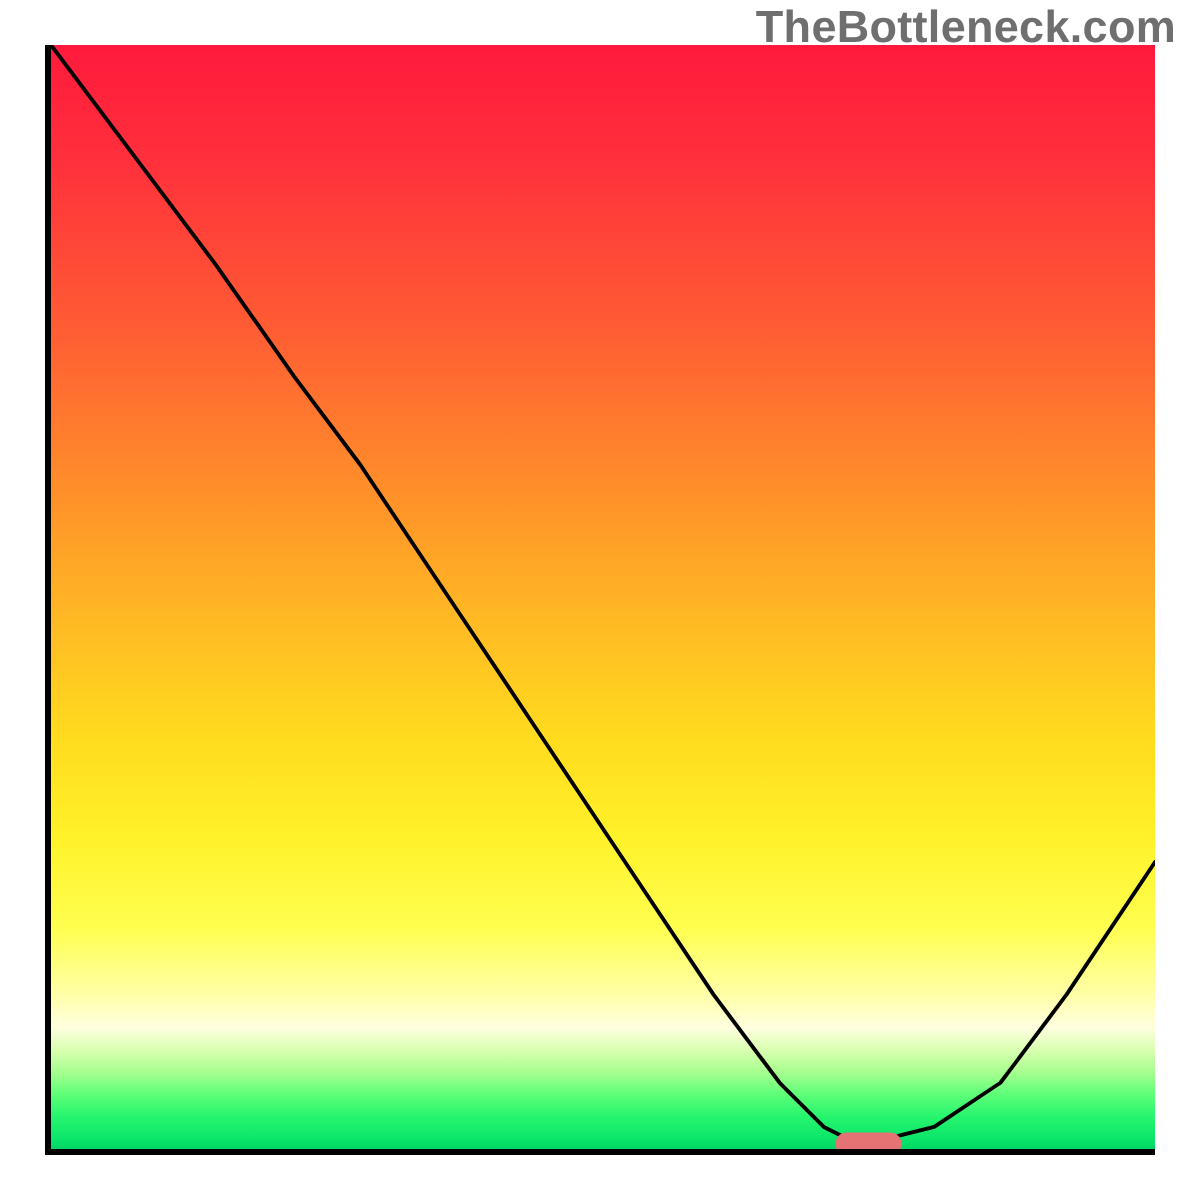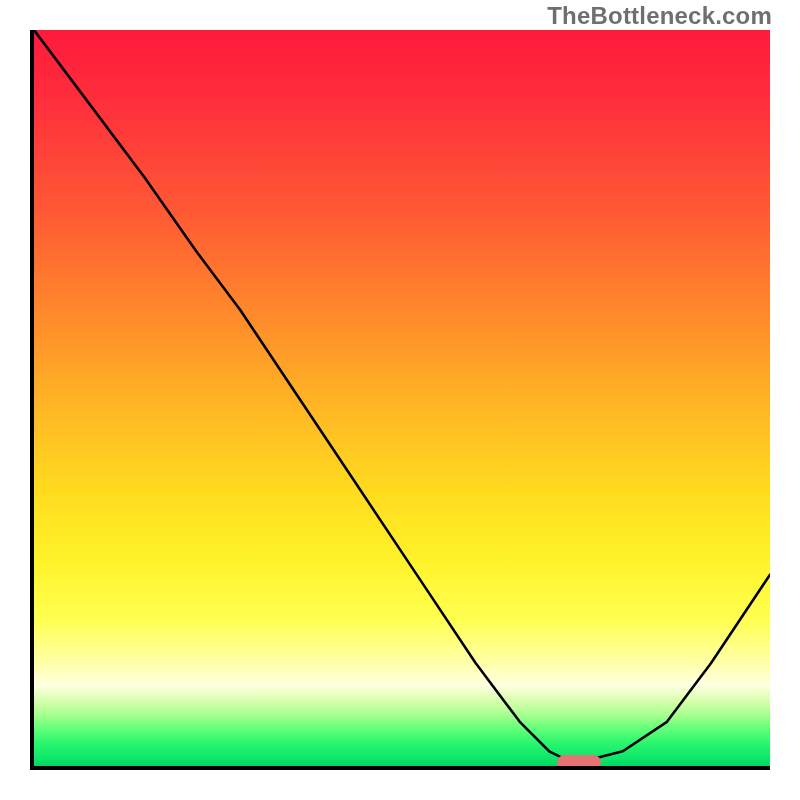--- a/index.html
+++ b/index.html
@@ -12,22 +12,22 @@
     overflow: hidden;
   }
   .wrap {
     position: relative;
     width: 800px;
     height: 800px;
   }
   .watermark {
     position: absolute;
     top: 2px;
-    right: 28px;
-    font-size: 24px;
+    right: 16px;
+    font-size: 30px;
     font-weight: 600;
     color: #6f6f6f;
     letter-spacing: 0.2px;
     z-index: 30;
     margin-left: 44px;
   }
   .plot {
     position: absolute;
     left: 30px;
     top: 30px;

